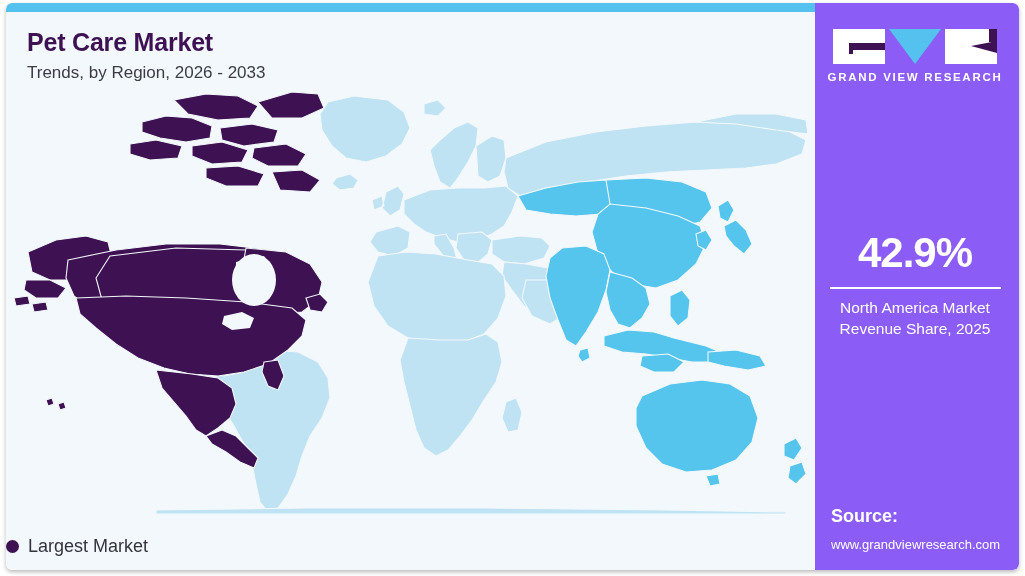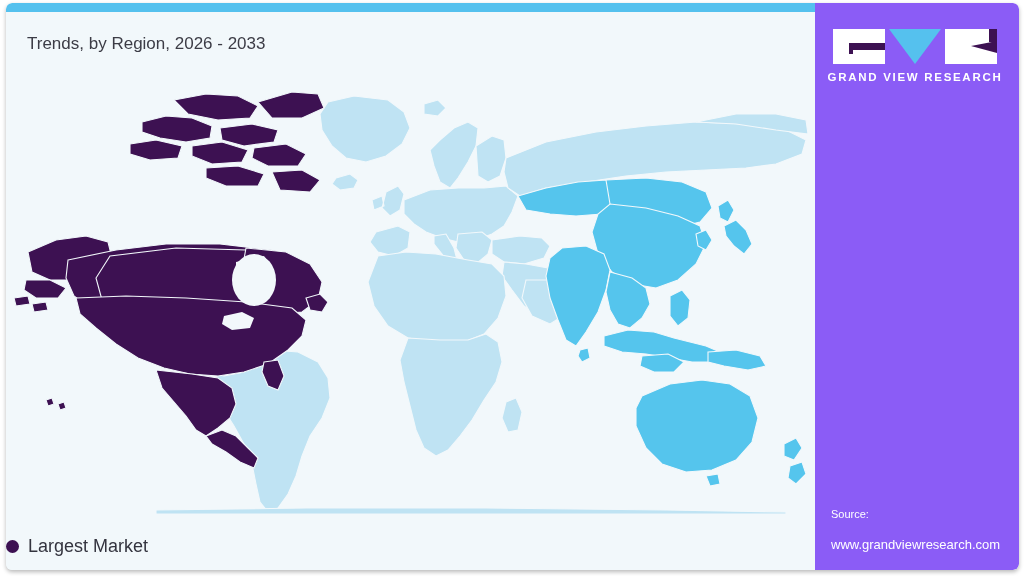--- a/index.html
+++ b/index.html
@@ -91,33 +91,34 @@
     width:171px;height:2px;background:#ffffff;margin:12px auto 9px auto;
   }
   .stat-caption{
     font-size:15.5px; color:#ffffff; line-height:1.33;
     font-family:"Liberation Sans", sans-serif;
   }
   .source-block{
     position:absolute; left:16px; bottom:18px; width:184px;
     color:#ffffff; font-family:"Liberation Sans", sans-serif;
   }
-  .source-label{font-size:11px;font-weight:normal;}
-  .source-url{font-size:13px;margin-top:17px;}
+  .source-label{font-size:18px;font-weight:bold;}
+  .source-url{font-size:13px;margin-top:10px;}
 </style>
 </head>
 <body>
 
 <div class="card">
 
   <div class="accent-bar"></div>
 
   <div class="map-pane">
 
     <div class="heading">
+      <h1 class="title">Pet Care Market</h1>
       <h2 class="subtitle">Trends, by Region, 2026 - 2033</h2>
     </div>
 
     <svg class="worldmap" viewBox="0 0 813 430" preserveAspectRatio="xMidYMid meet">
       <rect x="0" y="0" width="813" height="430" fill="#f2f8fb"></rect>
 
       <g fill="#bfe3f3" stroke="#f2f8fb" stroke-width="1.1">
 
         <path d="M322 18 L348 12 L382 16 L398 28 L404 44 L396 60 L380 72 L360 78 L340 74 L326 62 L316 46 L314 30 Z"></path>
 
@@ -258,19 +259,27 @@
         </svg>
         <svg class="logo-r" viewBox="0 0 52 35">
           <rect x="0" y="0" width="52" height="35" fill="#ffffff"></rect>
           <polygon points="52,12 26,17 52,24" fill="#3d1152"></polygon>
           <rect x="44" y="0" width="8" height="13" fill="#3d1152"></rect>
         </svg>
       </div>
       <div class="logo-word">GRAND VIEW RESEARCH</div>
     </div>
 
+    <div class="stat-block">
+      <div class="stat-value">42.9%</div>
+      <div class="stat-divider"></div>
+      <div class="stat-caption">
+        <div>North America Market</div>
+        <div>Revenue Share, 2025</div>
+      </div>
+    </div>
 
     <div class="source-block">
       <div class="source-label">Source:</div>
       <div class="source-url">www.grandviewresearch.com</div>
     </div>
   </div>
 </div>
 
 </body></html>

